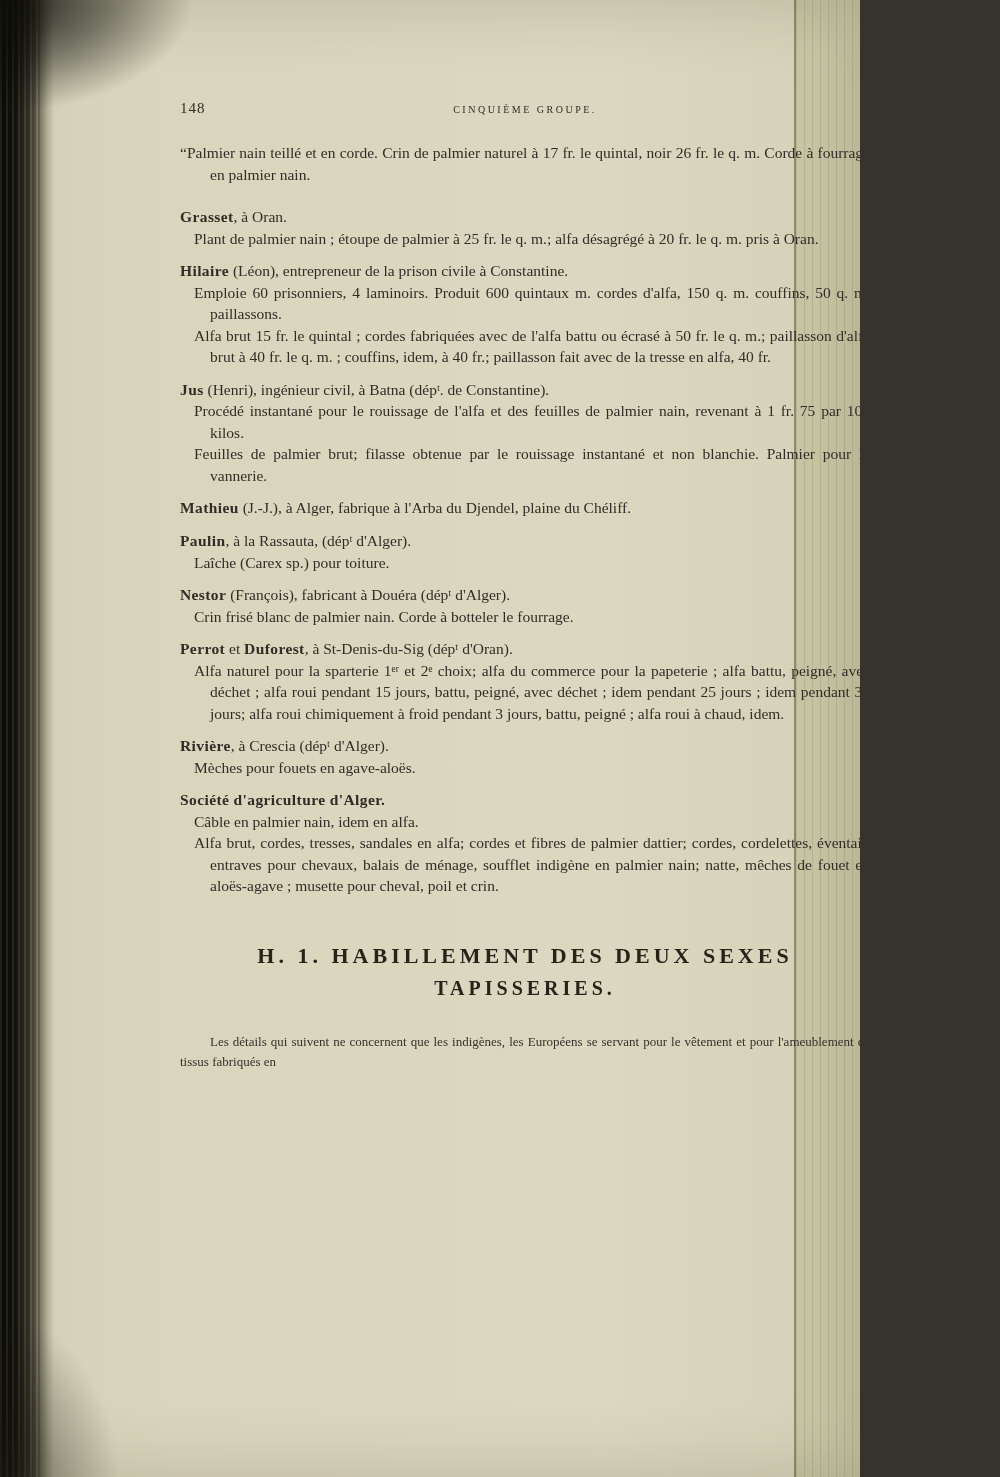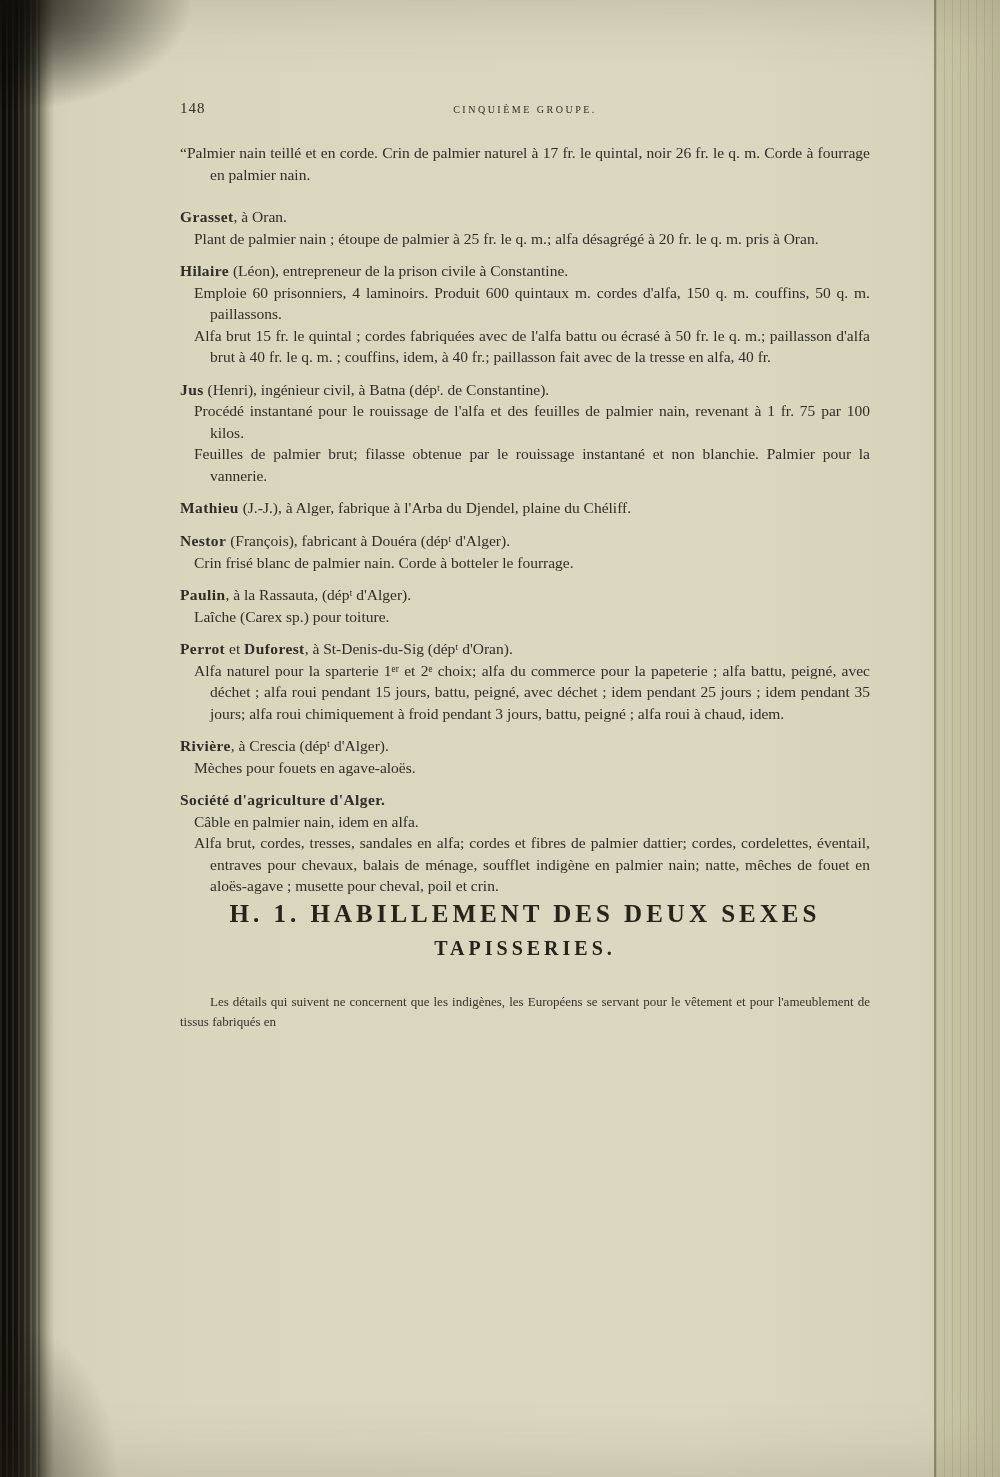--- a/index.html
+++ b/index.html
@@ -1,17 +1,17 @@
 <!DOCTYPE html>
 <html><head>
 <meta charset="utf-8">
 <style>
   html,body{margin:0;padding:0;background:#35332b;}
   .scan{
-    position:relative;width:1000px;height:1477px;overflow:hidden;
+    position:relative;width:860px;height:1477px;overflow:hidden;
     background:linear-gradient(90deg,#d5d1b8 0%,#dad6be 20%,#dbd7c0 70%,#d6d2b9 100%);
     font-family:"Liberation Serif","DejaVu Serif",serif;
     color:#2f2d26;
   }
   .spine{
     position:absolute;left:0;top:0;width:54px;height:100%;
     background:linear-gradient(90deg,#050504 0%,#12110d 28%,#3a382e 52%,#7d7a66 74%,#b5b19a 88%,rgba(218,214,190,0) 100%);
   }
   .spine::after{
     content:"";position:absolute;left:0;top:0;width:40px;height:100%;
@@ -43,22 +43,22 @@
   p{margin:0;}
   .para{
     padding-left:30px;text-indent:-16px;
     font-size:15.5px;line-height:1.39;text-align:justify;
   }
   .cont{text-indent:-30px;margin-bottom:21px;}
   .entry{margin-top:11px;}
   .entry-head{font-size:15.5px;line-height:1.39;}
   .ename{font-weight:700;letter-spacing:0.4px;}
   .section-head{
-    text-align:center;font-weight:700;
-    font-size:25px;letter-spacing:4px;line-height:1.35;color:#262419;
+    margin-top:44px;text-align:center;font-weight:700;
+    font-size:22px;letter-spacing:4px;line-height:1.35;color:#262419;
   }
   .section-head.two{margin-top:4px;font-size:20px;}
   .intro{
     margin-top:30px;font-size:13px;line-height:1.55;
     text-indent:30px;text-align:justify;color:#33312a;
   }
 </style>
 </head>
 <body>
 
@@ -94,27 +94,27 @@
       <p class="entry-head"><b class="ename">Jus</b><span> (Henri), ingénieur civil, à Batna (dépᵗ. de Constantine).</span></p>
       <p class="para">Procédé instantané pour le rouissage de l'alfa et des feuilles de palmier nain, revenant à 1 fr. 75 par 100 kilos.</p>
       <p class="para">Feuilles de palmier brut; filasse obtenue par le rouissage instantané et non blanchie. Palmier pour la vannerie.</p>
     </div>
 
     <div class="entry">
       <p class="entry-head"><b class="ename">Mathieu</b><span> (J.-J.), à Alger, fabrique à l'Arba du Djendel, plaine du Chéliff.</span></p>
     </div>
 
     <div class="entry">
-      <p class="entry-head"><b class="ename">Nestor</b><span> (François), fabricant à Douéra (dépᵗ d'Alger).</span></p>
-      <p class="para">Crin frisé blanc de palmier nain. Corde à botteler le fourrage.</p>
+      <p class="entry-head"><b class="ename">Paulin</b><span>, à la Rassauta, (dépᵗ d'Alger).</span></p>
+      <p class="para">Laîche (Carex sp.) pour toiture.</p>
     </div>
 
     <div class="entry">
-      <p class="entry-head"><b class="ename">Paulin</b><span>, à la Rassauta, (dépᵗ d'Alger).</span></p>
-      <p class="para">Laîche (Carex sp.) pour toiture.</p>
+      <p class="entry-head"><b class="ename">Nestor</b><span> (François), fabricant à Douéra (dépᵗ d'Alger).</span></p>
+      <p class="para">Crin frisé blanc de palmier nain. Corde à botteler le fourrage.</p>
     </div>
 
     <div class="entry">
       <p class="entry-head"><b class="ename">Perrot</b><span> et </span><b class="ename">Duforest</b><span>, à St-Denis-du-Sig (dépᵗ d'Oran).</span></p>
       <p class="para">Alfa naturel pour la sparterie 1ᵉʳ et 2ᵉ choix; alfa du commerce pour la papeterie ; alfa battu, peigné, avec déchet ; alfa roui pendant 15 jours, battu, peigné, avec déchet ; idem pendant 25 jours ; idem pendant 35 jours; alfa roui chimiquement à froid pendant 3 jours, battu, peigné ; alfa roui à chaud, idem.</p>
     </div>
 
     <div class="entry">
       <p class="entry-head"><b class="ename">Rivière</b><span>, à Crescia (dépᵗ d'Alger).</span></p>
       <p class="para">Mèches pour fouets en agave-aloës.</p>

